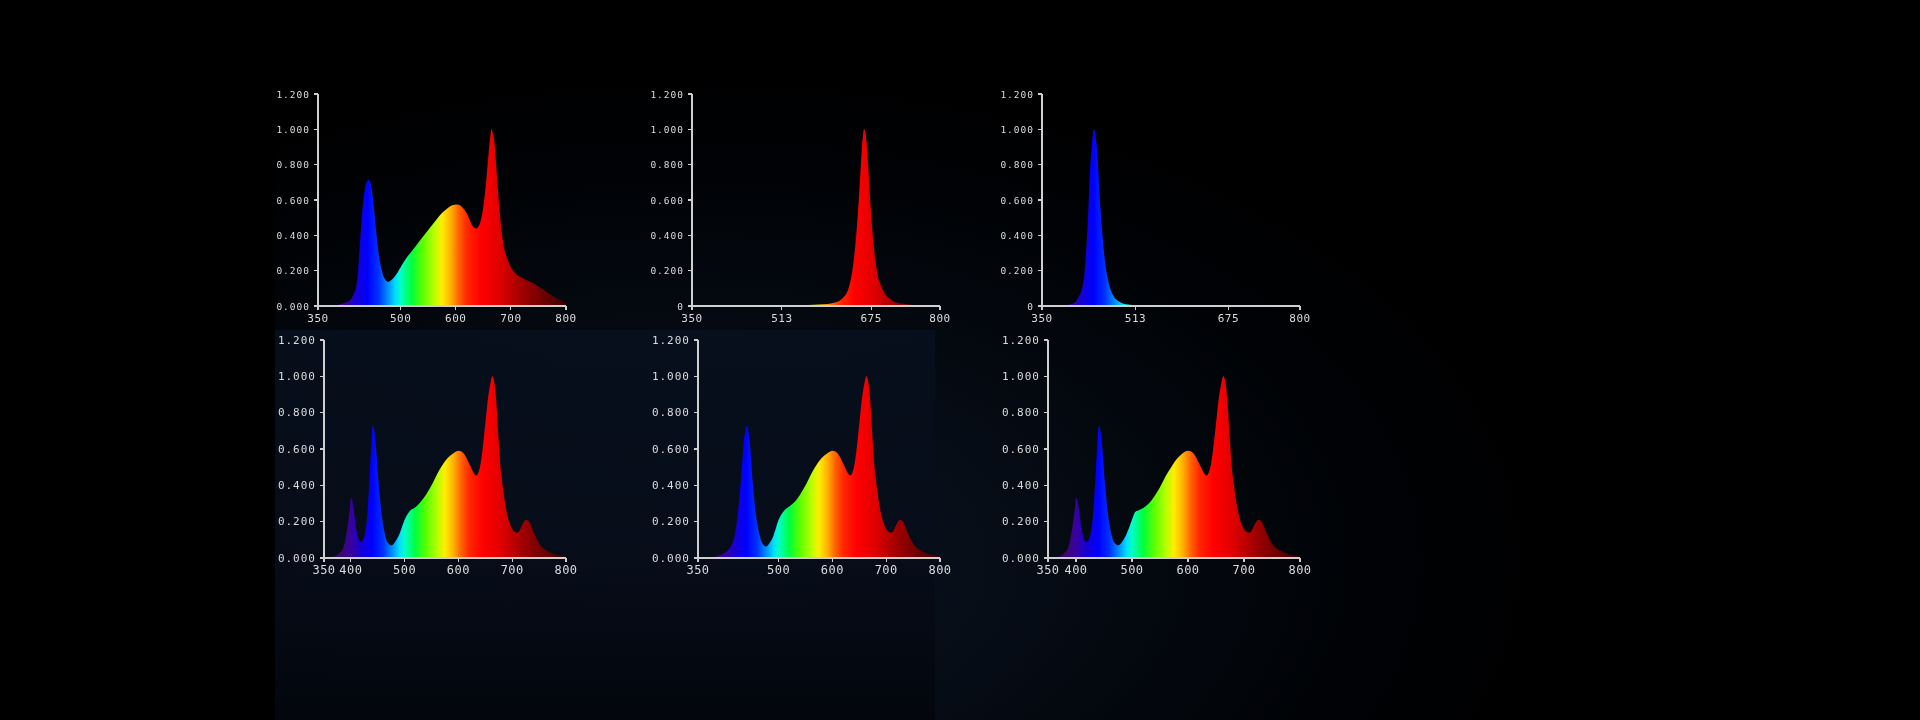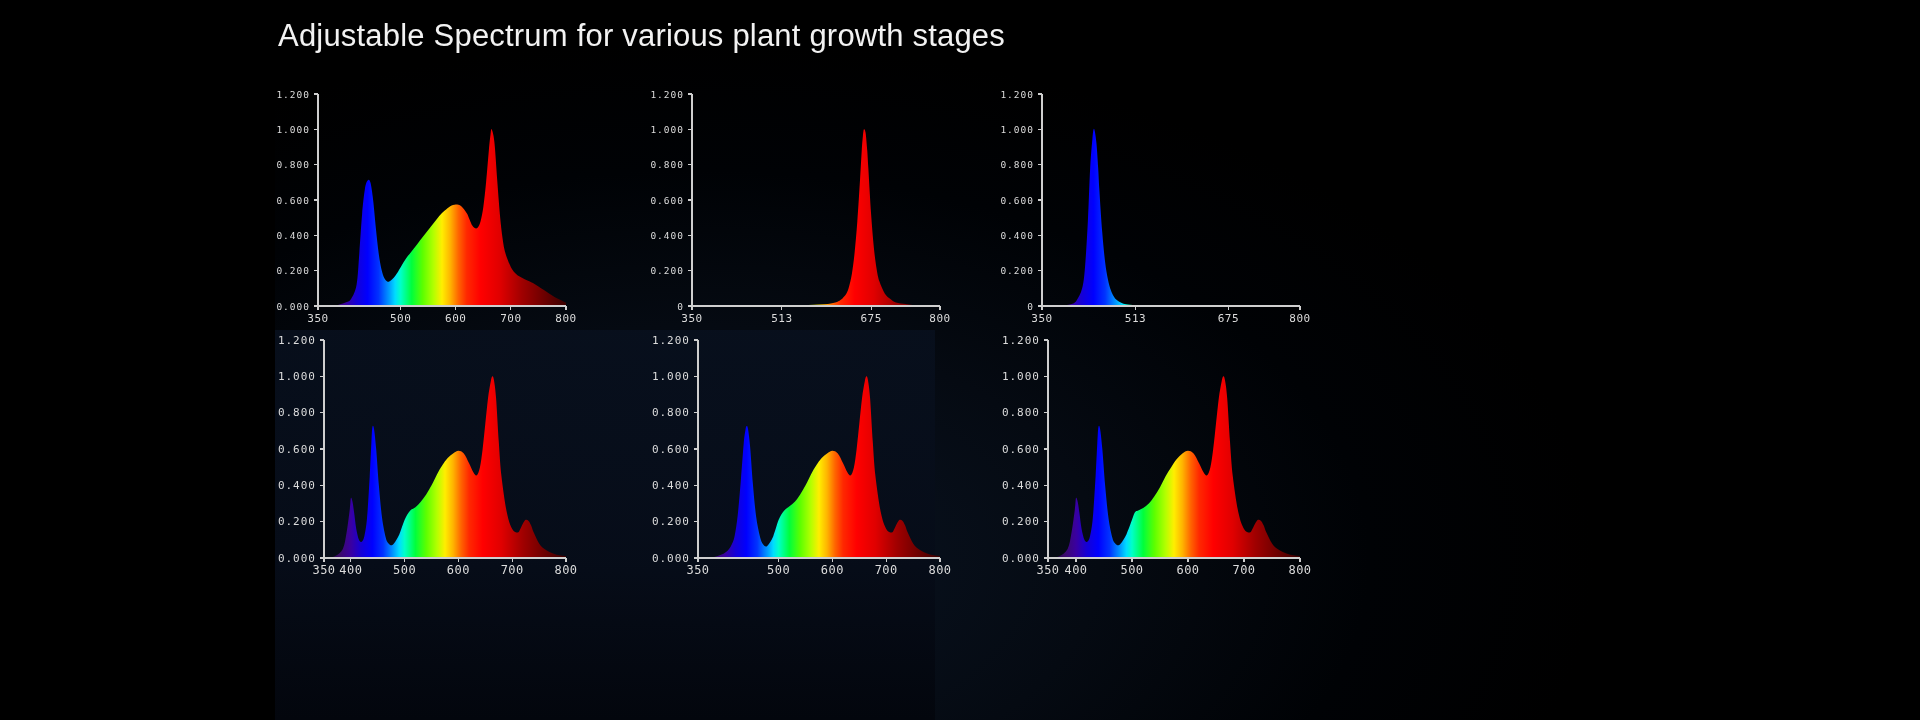--- a/index.html
+++ b/index.html
@@ -41,21 +41,20 @@
   }
   .axis-line{stroke:#cfcfcf;stroke-width:1.1;shape-rendering:crispEdges;}
   .tick-mark{stroke:#cfcfcf;stroke-width:1.1;shape-rendering:crispEdges;}
 </style>
 </head>
 <body>
 
 <div id="stage">
   <div class="slide-panel"></div>
   <div class="slide-panel2"></div>
-  <div id="title">Adjustable Spectrum for various plant growth stages</div>
   <div id="charts-root">
       <div class="chart" style="left: 276px; top: 84px; width: 300px; height: 230px;">
         <svg width="300" height="230">
           <defs>
             <linearGradient id="spec-0" x1="0" y1="0" x2="1" y2="0">
               <stop offset="0" stop-color="#1a0033"></stop>
               <stop offset="0.06666666666666667" stop-color="#3b0a6b"></stop>
               <stop offset="0.1111111111111111" stop-color="#3a00a0"></stop>
               <stop offset="0.15555555555555556" stop-color="#1400d8"></stop>
               <stop offset="0.2" stop-color="#0000ff"></stop>

